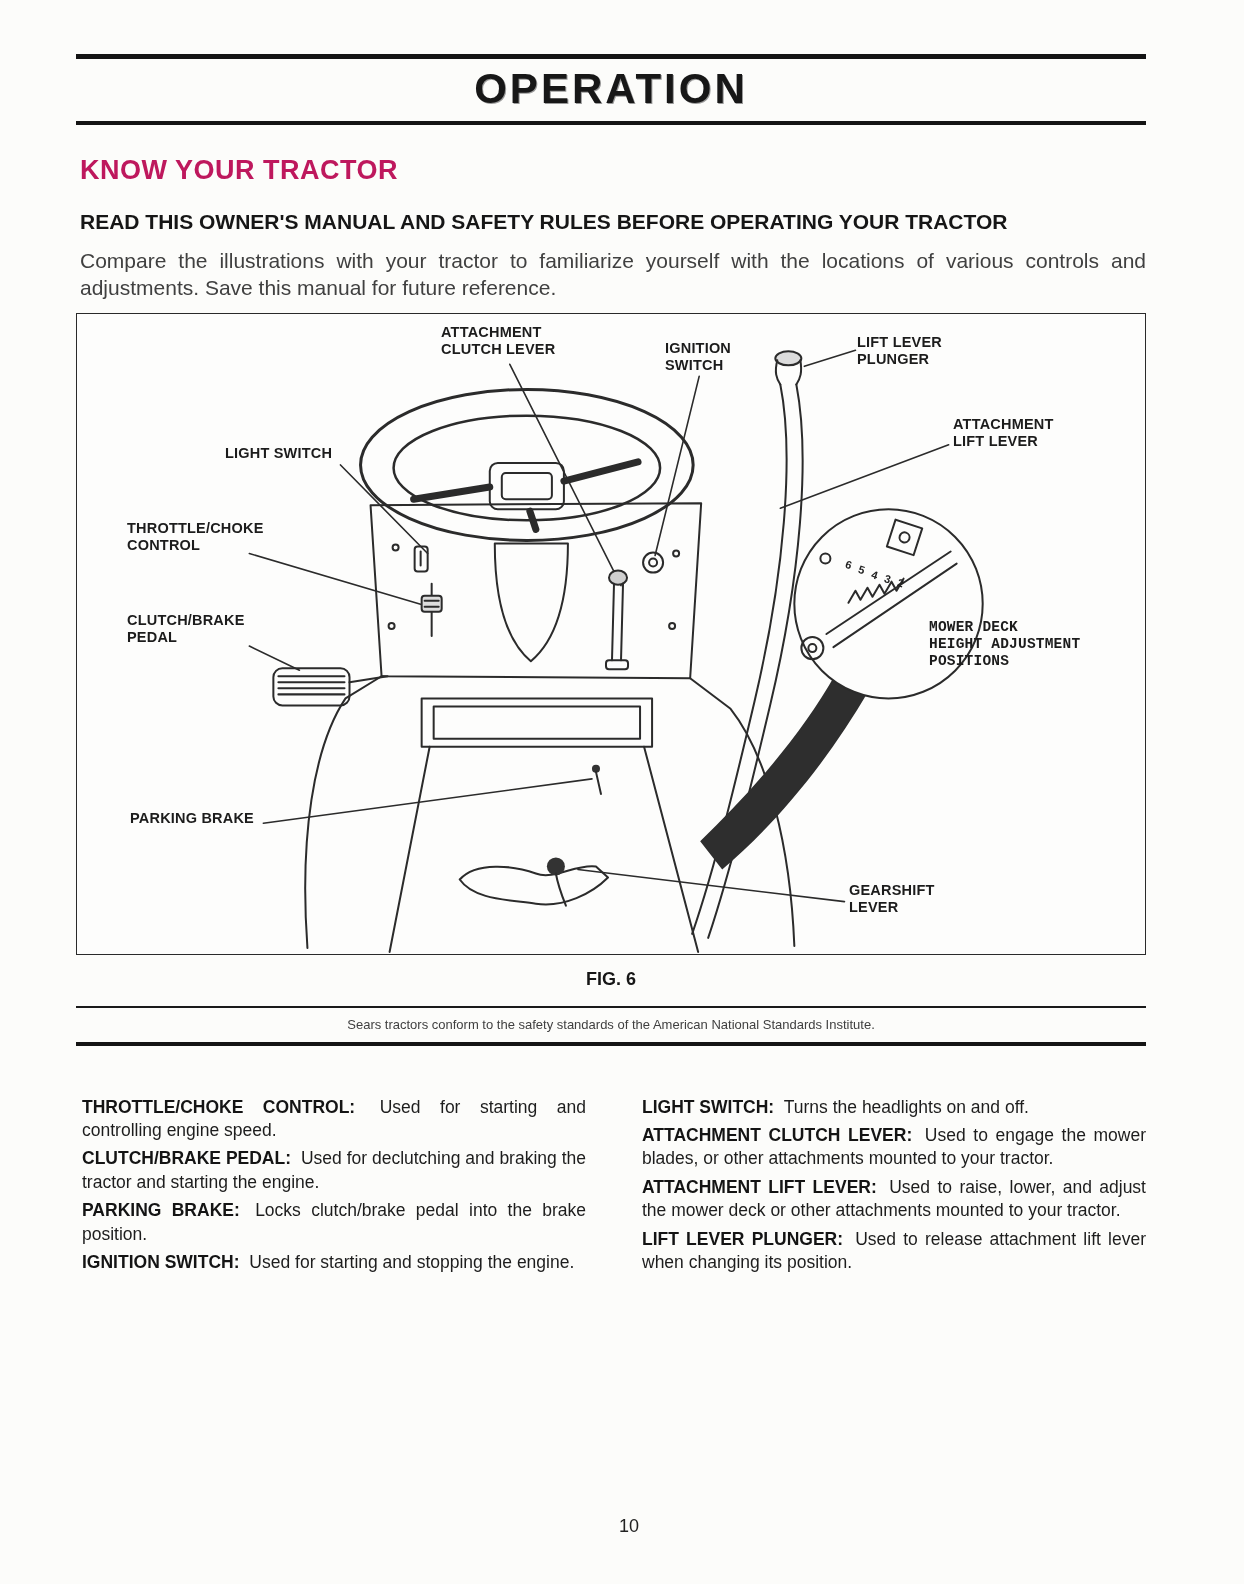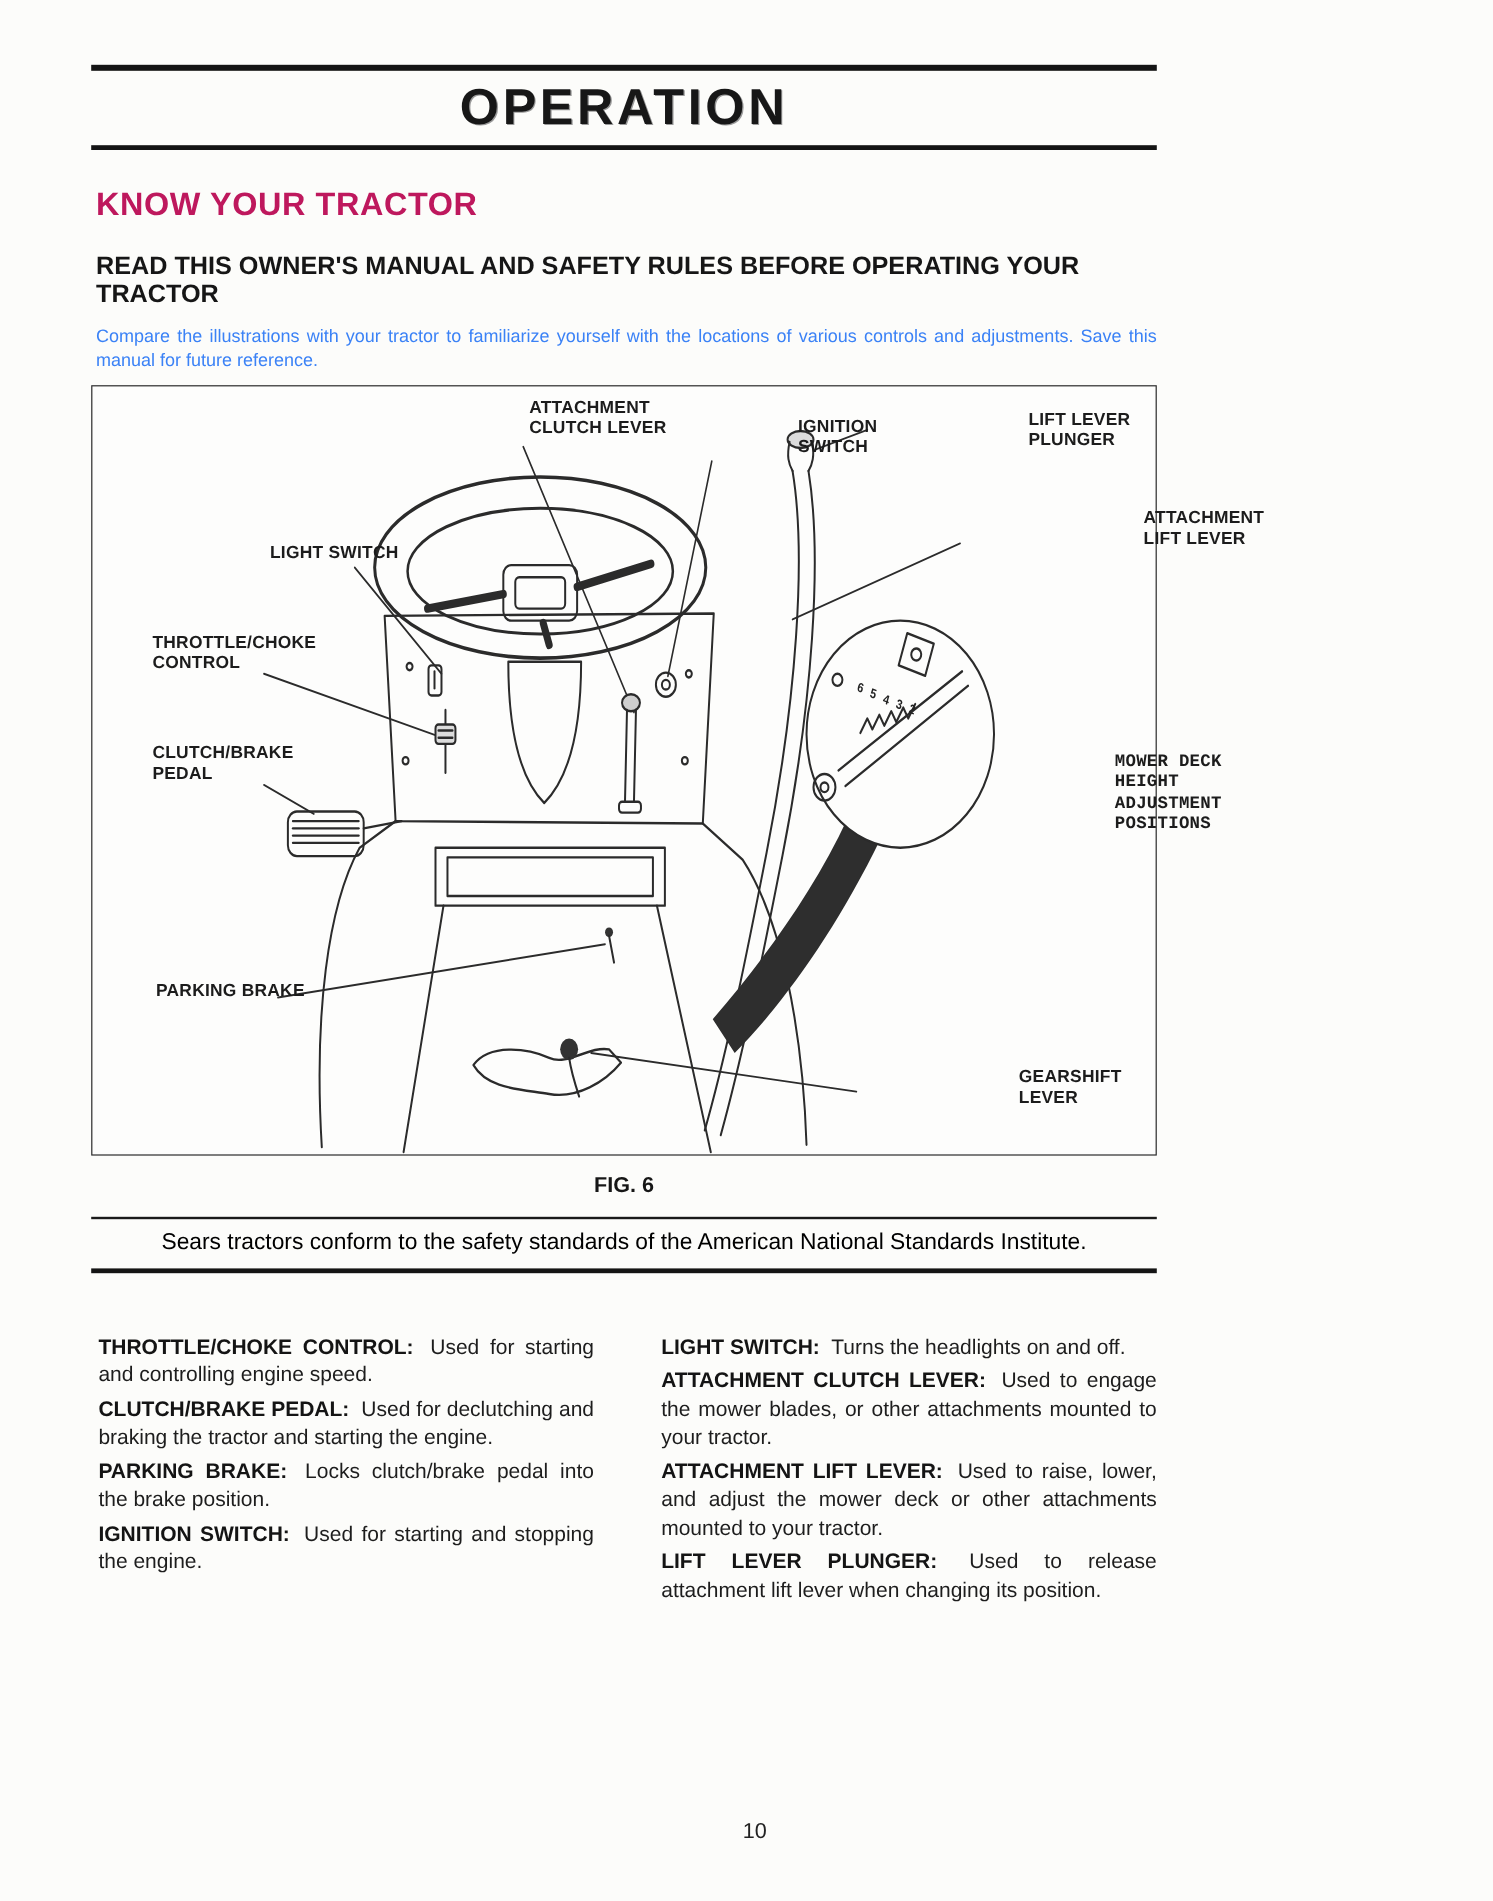--- a/index.html
+++ b/index.html
@@ -4,21 +4,21 @@
 <style>
   html, body { margin: 0; padding: 0; }
   body {
     width: 1244px; height: 1584px;
     background: #fcfcfa;
     color: #1b1b1b;
     font-family: "Liberation Sans", sans-serif;
     position: relative;
     overflow: hidden;
   }
-  .content { width: 888px; margin-left: 76px; padding-top: 54px; }
+  .content { width: 1070px; margin-left: 76px; padding-top: 54px; }
 
   .rule-thick { height: 5px; background: #141414; }
   .rule-med   { height: 4px; background: #141414; }
   .rule-thin  { height: 2px; background: #1a1a1a; }
 
   .page-title {
     margin: 6px 0 8px 0;
     text-align: center;
     font-size: 42px; font-weight: 800; letter-spacing: 3px;
     color: #171717; text-shadow: 1px 1px 0 #9a9a9a;
@@ -26,21 +26,21 @@
   .section-heading {
     margin: 30px 0 0 4px;
     font-size: 27px; font-weight: 700; letter-spacing: 0.5px; color: #be185d;
   }
   .subheading {
     margin: 24px 0 0 4px;
     font-size: 21px; font-weight: 700; color: #161616;
   }
   .intro {
     margin: 13px 0 0 4px;
-    font-size: 15px; line-height: 1.3; color: #3b82f6;
+    font-size: 21px; line-height: 1.3; color: #404040;
     text-align: justify;
   }
 
   .figure-box {
     margin-top: 11px;
     position: relative;
     height: 640px;
     border: 1.5px solid #2a2a2a;
     background: #fdfdfc;
   }
@@ -54,21 +54,21 @@
   svg text { font-family: "Liberation Sans", sans-serif; font-weight: 700; }
 
   .figure-caption {
     margin: 14px 0 0 0; text-align: center;
     font-size: 18px; font-weight: 700; color: #161616;
   }
 
   .note-band { margin-top: 16px; }
   .safety-note {
     margin: 0; padding: 9px 0 10px 0;
-    text-align: center; font-size: 19px; color: #000000;
+    text-align: center; font-size: 13px; color: #404040;
   }
 
   .defs {
     margin-top: 50px;
     display: flex; gap: 56px;
     margin-left: 6px;
     justify-content: center;
   }
   .def-col { flex: 1 1 0; }
   .def { margin: 0 0 5px 0; font-size: 17.5px; line-height: 1.34; text-align: justify; color: #1d1d1d; }

